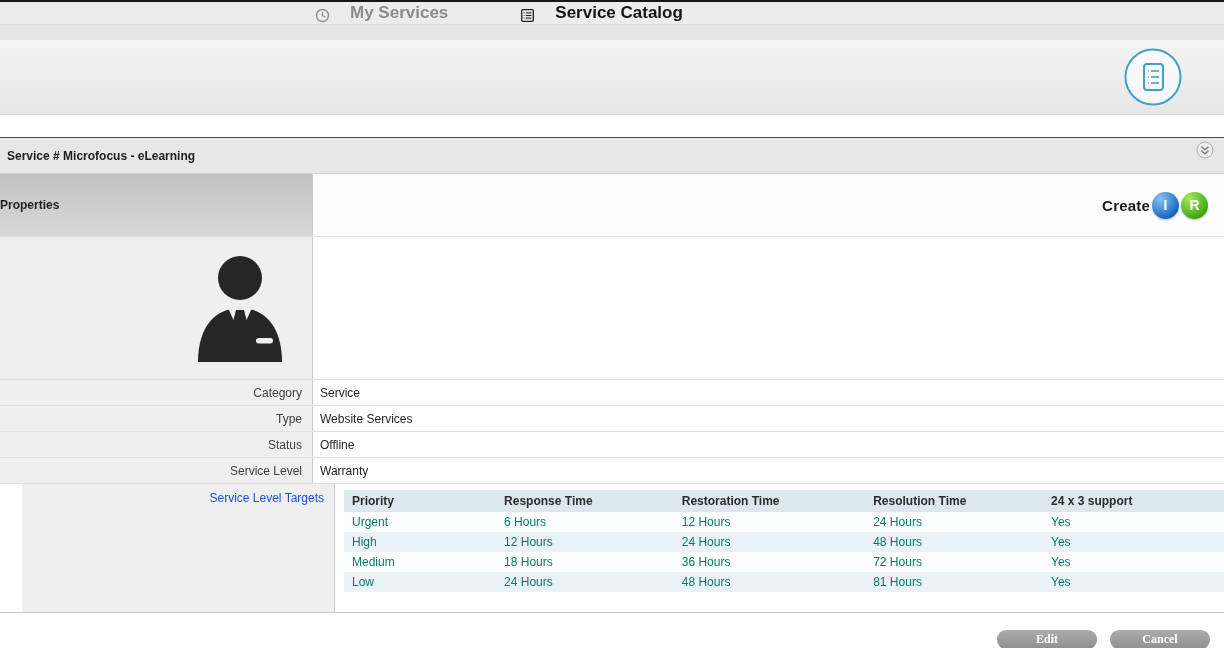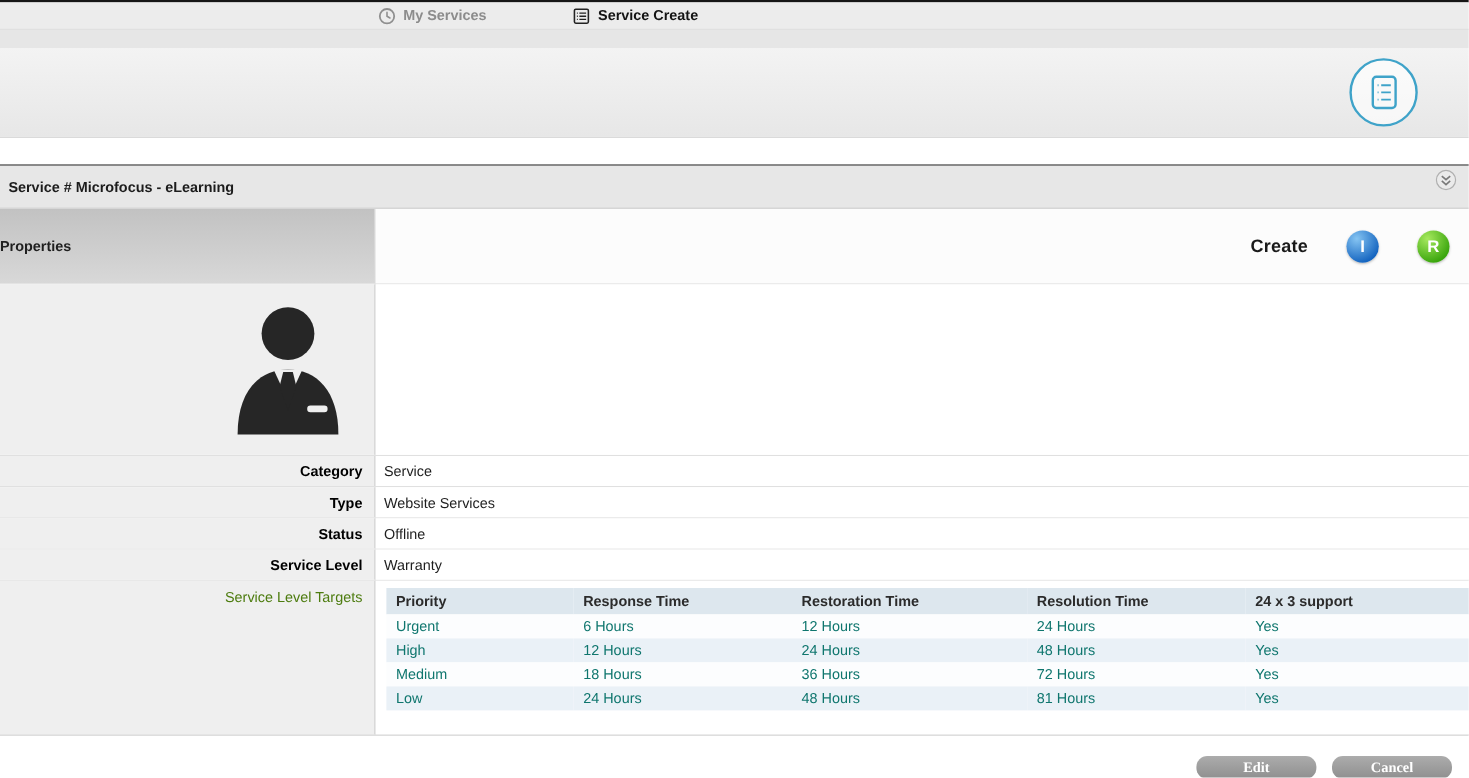--- a/index.html
+++ b/index.html
@@ -3,21 +3,21 @@
 <meta charset="utf-8">
 <style>
   * { box-sizing: border-box; margin: 0; padding: 0; }
   html, body { width: 1224px; height: 648px; }
   body { font-family: "Liberation Sans", sans-serif; background: #ffffff; overflow: hidden; }
 
   .topline { height: 2px; background: #161616; }
 
   .tabbar { height: 23px; background: #ececec; display: flex; align-items: center;
             padding-left: 315px; gap: 72px; border-bottom: 1px solid #e0e0e0; }
-  .tab { display: flex; align-items: flex-start; gap: 6px; font-size: 12px; font-weight: bold; cursor: pointer; }
+  .tab { display: flex; align-items: flex-end; gap: 20px; font-size: 17px; font-weight: bold; cursor: pointer; }
   .tab.inactive { color: #8c8c8c; }
   .tab.active { color: #141414; }
 
   .band1 { height: 15px; background: #e6e6e6; }
   .band2 { height: 75px; background: linear-gradient(180deg, #f3f3f3, #e7e7e7);
            position: relative; border-bottom: 1px solid #dadada; }
   .circle-btn { position: absolute; top: 7px; right: 41px; width: 60px; height: 60px; cursor: pointer; }
 
   .spacer { height: 22px; background: #ffffff; }
 
@@ -30,38 +30,38 @@
   .panel { border-bottom: 1px solid #c9c9c9; }
   .row { display: flex; }
   .row + .row { border-top: 1px solid #e0e0e0; }
   .left { width: 313px; flex: none; background: #efefef; border-right: 1px solid #cbcbcb; }
   .right { flex: 1; background: #ffffff; }
 
   .prop-row { height: 62px; }
   .prop-left { background: linear-gradient(180deg, #c2c2c2, #d8d8d8); display: flex; align-items: center;
                padding-right: 8px; font-size: 12px; font-weight: bold; color: #1f1f1f; }
   .prop-right { background: #fcfcfc; display: flex; align-items: center; justify-content: flex-end;
-                padding-right: 16px; gap: 32px; }
+                padding-right: 16px; gap: 2px; }
   .create-label { font-size: 15px; font-weight: bold; color: #1a1a1a; letter-spacing: 0.2px; }
   .icon-circle { width: 27px; height: 27px; border-radius: 50%; display: flex; align-items: center;
                  justify-content: center; color: #fff; font-weight: bold; font-size: 14px; cursor: pointer;
                  box-shadow: 0 1px 2px rgba(0,0,0,0.25); }
   .icon-circle.blue  { background: radial-gradient(circle at 32% 26%, #85c4f2, var(--incident-blue, #1565c0) 75%); }
   .icon-circle.green { background: radial-gradient(circle at 32% 26%, #a6e95e, var(--request-green, #3aa50d) 75%); }
 
   .avatar-row { height: 143px; }
   .avatar-left { display: flex; align-items: center; justify-content: flex-end; padding-right: 22px; }
 
   .field-row { height: 26px; }
   .field-label { display: flex; align-items: center; justify-content: flex-end; padding-right: 10px;
-                 font-size: 12px; color: #000000; font-weight: bold; }
+                 font-size: 12px; color: #404040; }
   .field-value { display: flex; align-items: center; padding-left: 7px; font-size: 12px; color: #1e1e1e; }
 
   .targets-row { height: 129px; }
-  .targets-label { display: flex; justify-content: flex-end; padding: 7px 10px 0 0; font-size: 12px; color: #4d7c0f; }
+  .targets-label { display: flex; justify-content: flex-end; padding: 7px 10px 0 0; font-size: 12px; color: #1d4ed8; margin-left: 22px; }
   .targets-right { padding: 6px 0 0 9px; }
 
   table.slt { border-collapse: collapse; }
   .slt th { background: #dde7ee; font-weight: bold; font-size: 12px; color: #2b2b2b;
             text-align: left; padding: 4px 8px; }
   .slt td { font-size: 12px; color: #0f766e; padding: 3px 8px; }
   .slt tr.plain { background: #fcfdfe; }
   .slt tr.alt { background: #eaf1f7; }
 
   .footer { height: 48px; display: flex; justify-content: flex-end; align-items: flex-start;
@@ -89,21 +89,21 @@
     <div class="tab active">
       <svg width="15" height="15" viewBox="0 0 16 16">
         <rect x="1.8" y="1.8" width="12.4" height="12.4" rx="1.2" fill="none" stroke="#222222" stroke-width="1.4"></rect>
         <line x1="6.2" y1="5.2" x2="12.2" y2="5.2" stroke="#222222" stroke-width="1.2"></line>
         <line x1="6.2" y1="8" x2="12.2" y2="8" stroke="#222222" stroke-width="1.2"></line>
         <line x1="6.2" y1="10.8" x2="12.2" y2="10.8" stroke="#222222" stroke-width="1.2"></line>
         <line x1="4" y1="5.2" x2="4.8" y2="5.2" stroke="#222222" stroke-width="1.2"></line>
         <line x1="4" y1="8" x2="4.8" y2="8" stroke="#222222" stroke-width="1.2"></line>
         <line x1="4" y1="10.8" x2="4.8" y2="10.8" stroke="#222222" stroke-width="1.2"></line>
       </svg>
-      <span>Service Create</span>
+      <span>Service Catalog</span>
     </div>
   </div>
 
   <div class="band1"></div>
   <div class="band2">
     <div class="circle-btn">
       <svg width="60" height="60" viewBox="0 0 60 60">
         <circle cx="30" cy="30" r="27.5" fill="rgba(255,255,255,0.65)" stroke="var(--accent-blue, #3fa3c9)" stroke-width="2"></circle>
         <rect x="21" y="17" width="19" height="26" rx="3" fill="none" stroke="var(--accent-blue, #3fa3c9)" stroke-width="2"></rect>
         <line x1="28" y1="24" x2="36" y2="24" stroke="var(--accent-blue, #3fa3c9)" stroke-width="1.6"></line>

